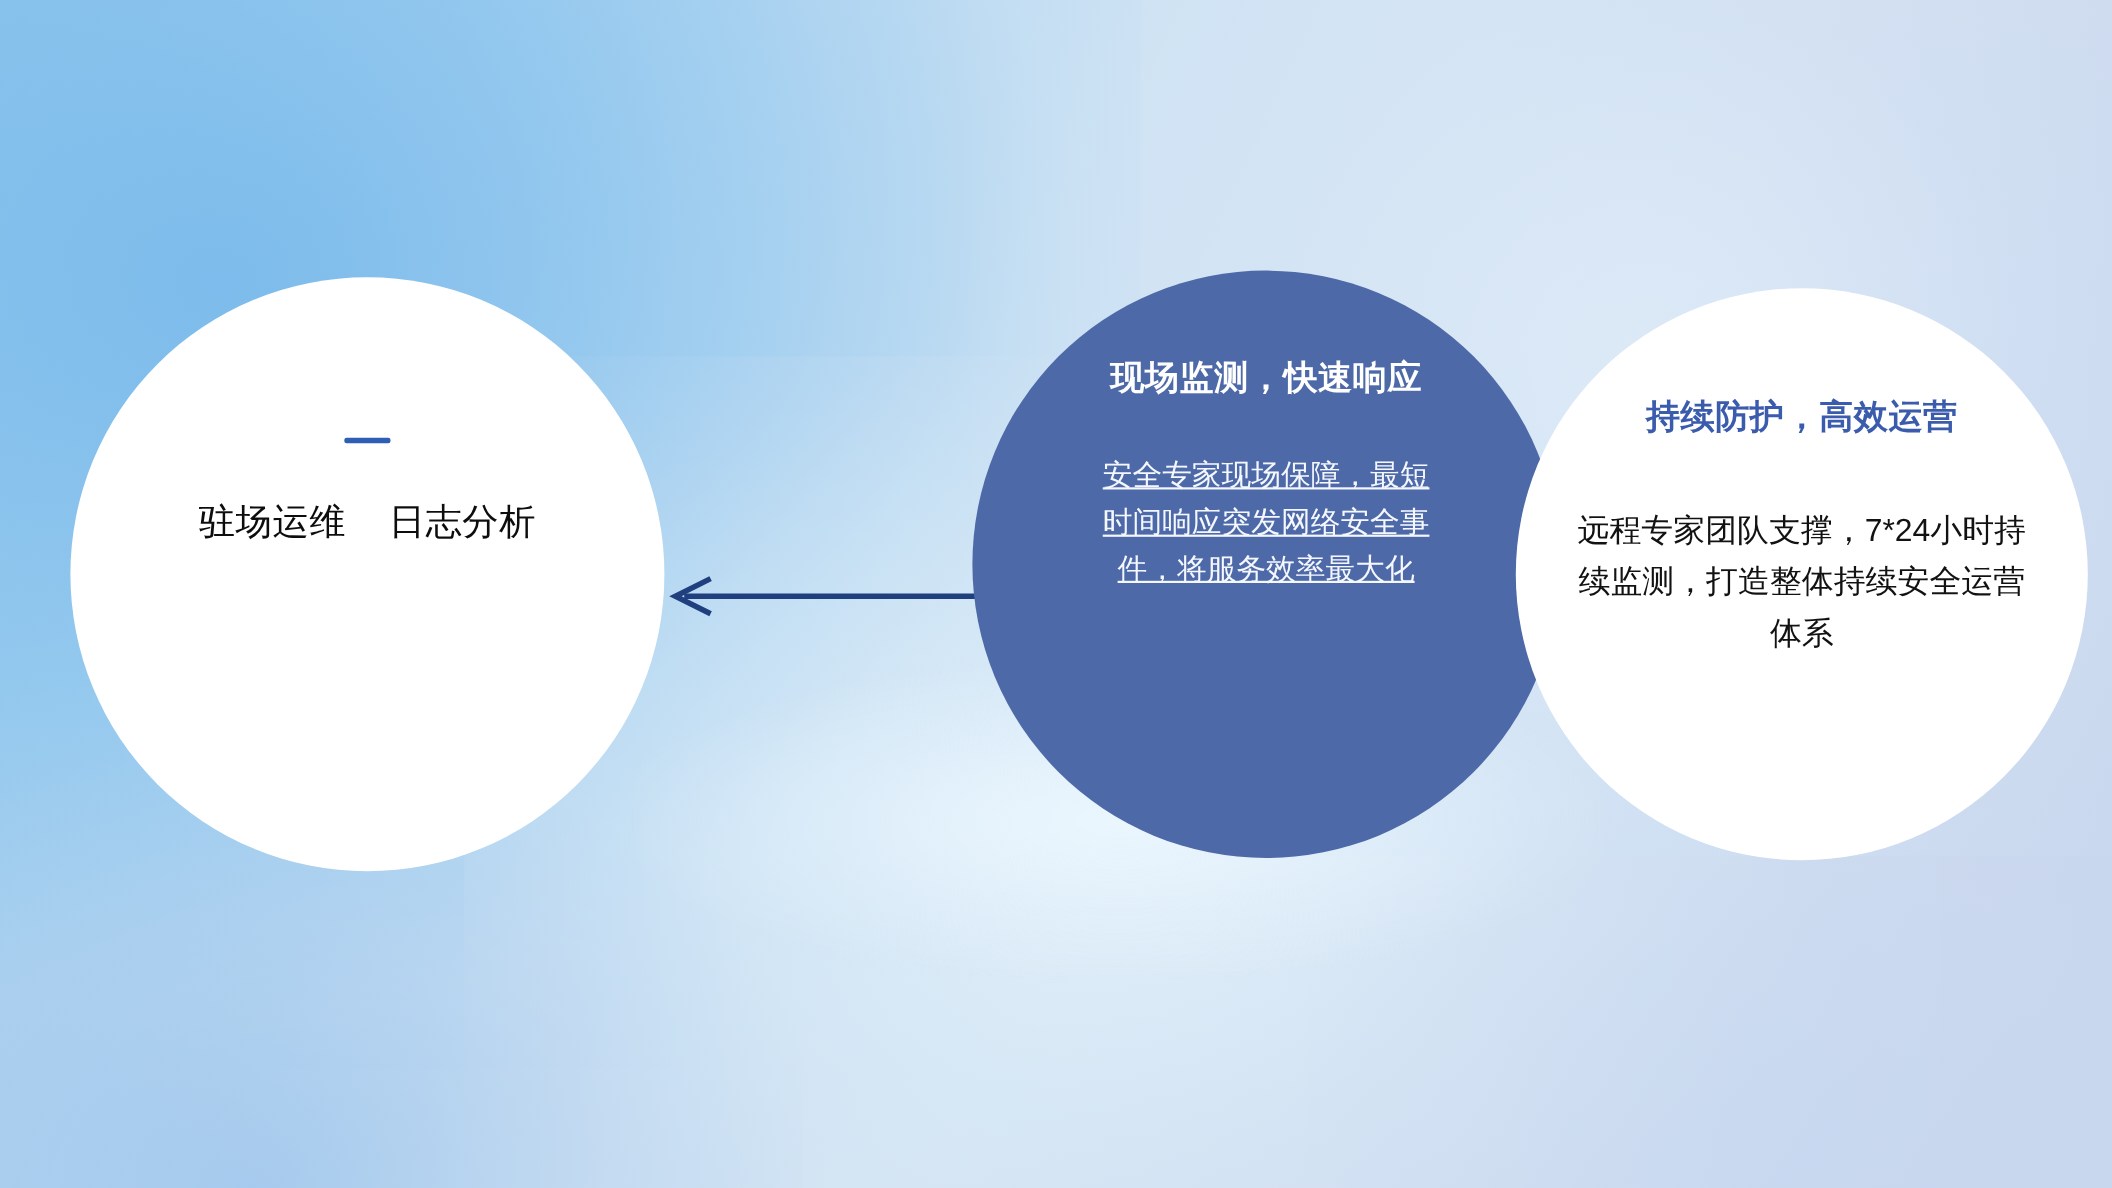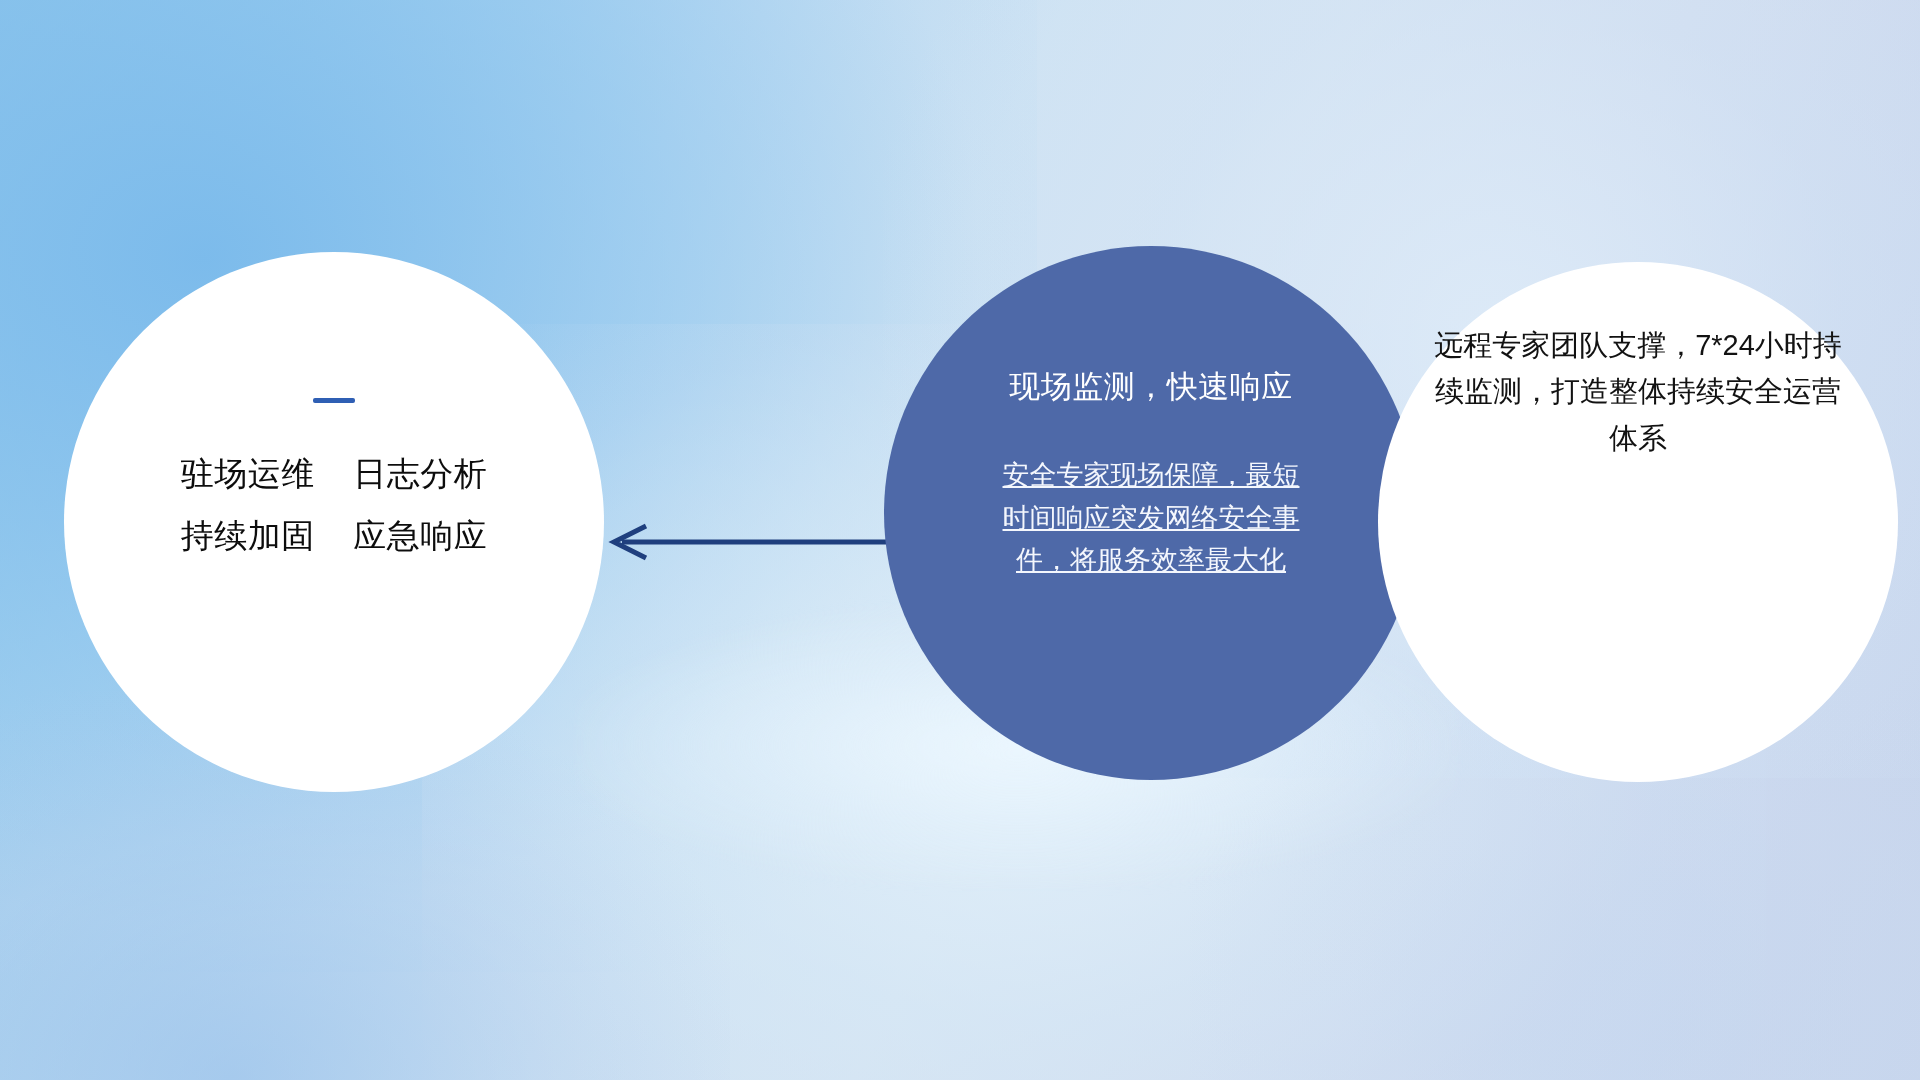--- a/index.html
+++ b/index.html
@@ -138,23 +138,23 @@
 
   #circle-mid {
     left: 884px;
     top: 246px;
     width: 534px;
     height: 534px;
     background: #4e69a8;
     z-index: 4;
   }
   #circle-mid .title {
-    margin-top: 120px;
+    margin-top: 77px;
     color: #ffffff;
-    font-weight: normal;
+    font-weight: bold;
     font-size: 31px;
     letter-spacing: 0.5px;
     white-space: nowrap;
   }
   #circle-mid .body {
     margin-top: 46px;
     width: 300px;
     color: #f4f7fd;
     font-size: 27px;
     line-height: 1.58;
@@ -207,31 +207,31 @@
   <div class="bg-glow-b"></div>
   <div class="bg-glow-c"></div>
   <div class="bg-glow-d"></div>
   <div class="bg-glow-e"></div>
   <div class="bg-sheen"></div>
 
   <div class="circle" id="circle-left">
     <div class="divider"></div>
     <div class="lines">
       <div class="row">驻场运维    日志分析</div>
-      <div class="row">持续加固    应急响应</div>
     </div>
   </div>
 
   <svg id="arrow" viewBox="0 0 300 60">
     <line x1="22" y1="30" x2="300" y2="30" stroke="#1f3f7e" stroke-width="5"></line>
     <polyline points="46,14 14,30 46,46" fill="none" stroke="#1f3f7e" stroke-width="5" stroke-linejoin="miter" stroke-linecap="butt"></polyline>
   </svg>
 
   <div class="circle" id="circle-mid">
     <div class="title">现场监测，快速响应</div>
     <div class="body">安全专家现场保障，最短时间响应突发网络安全事件，将服务效率最大化</div>
   </div>
 
   <div class="circle" id="circle-right">
+    <div class="title">持续防护，高效运营</div>
     <div class="body">远程专家团队支撑，7*24小时持续监测，打造整体持续安全运营体系</div>
   </div>
 
 </div>
 
 </body></html>

